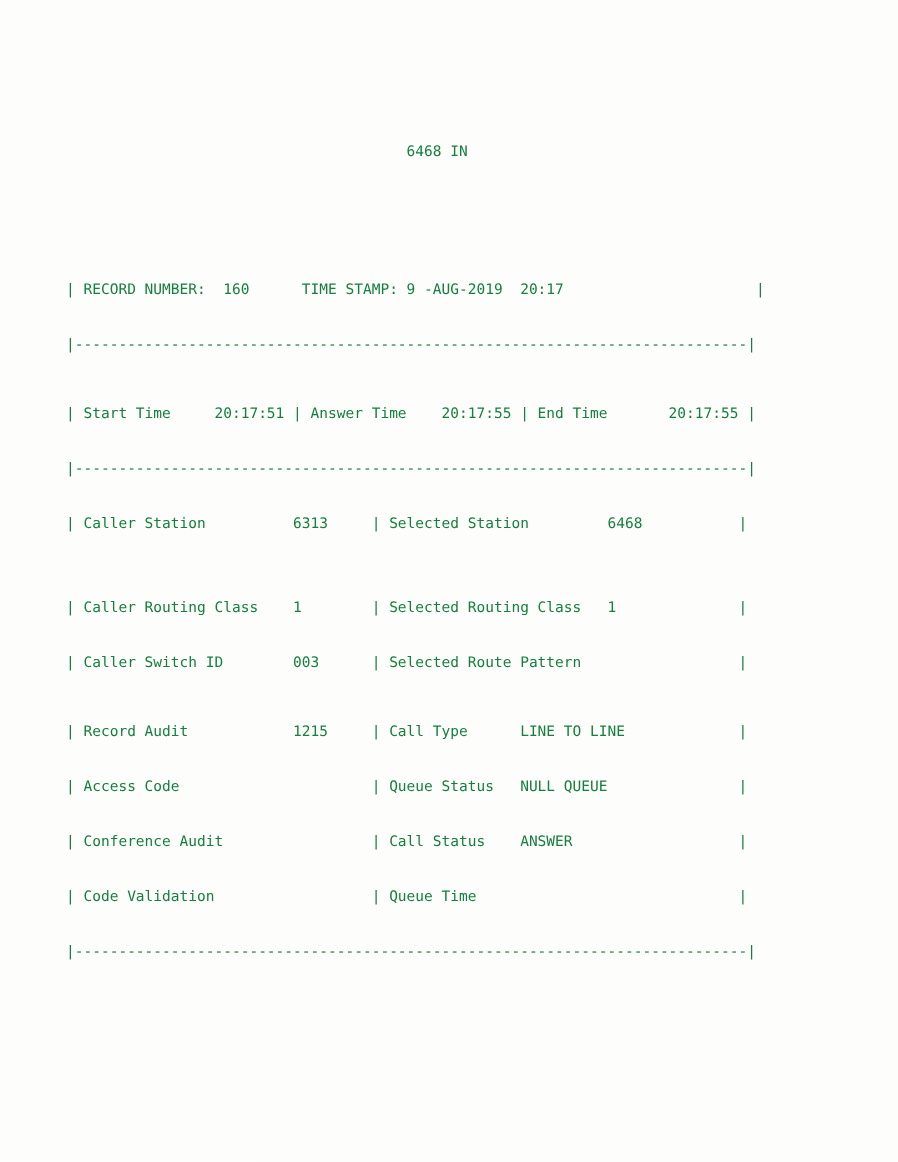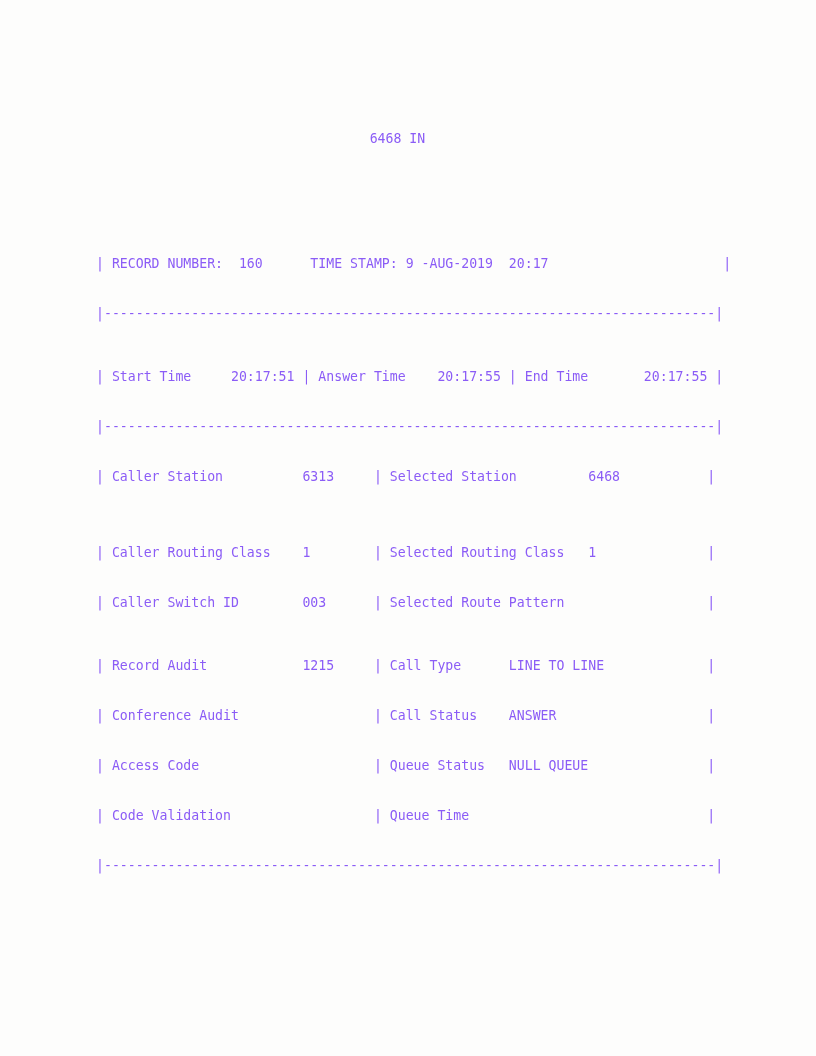--- a/index.html
+++ b/index.html
@@ -4,40 +4,39 @@
 <style>
   html, body { margin: 0; padding: 0; }
   body { background: #ffffff; }
   .page {
     position: relative;
     width: 816px;
     height: 1056px;
     background: #fdfdfc;
     overflow: hidden;
     font-family: "DejaVu Sans Mono", "Liberation Mono", monospace;
-    color: #8b5cf6;
+    color: #15803d;
   }
   .content {
     position: absolute;
     left: 60px;
     top: 95px;
     font-size: 13.2px;
     line-height: 12.55px;
     white-space: pre;
   }
   .cont-header {
     white-space: pre;
     margin-left: 39ch;
   }
   .record { margin: 0; }
   .tline {
     white-space: pre;
     height: 12.55px;
     overflow: visible;
-    margin-left: 36px;
   }
 </style>
 </head>
 <body>
 
 <div class="page">
   <div class="content">
 
     <div class="cont-header">6468 IN</div>
 
@@ -58,23 +57,23 @@
           
           
           
             <div class="tline">| Caller Routing Class    1        | Selected Routing Class   1              |</div>
           
             <div class="tline">| Caller Switch ID        003      | Selected Route Pattern                  |</div>
           
           
             <div class="tline">| Record Audit            1215     | Call Type      LINE TO LINE             |</div>
           
+            <div class="tline">| Access Code                      | Queue Status   NULL QUEUE               |</div>
+          
             <div class="tline">| Conference Audit                 | Call Status    ANSWER                   |</div>
-          
-            <div class="tline">| Access Code                      | Queue Status   NULL QUEUE               |</div>
           
             <div class="tline">| Code Validation                  | Queue Time                              |</div>
           
             <div class="tline">|-----------------------------------------------------------------------------|</div>
           
             
           
             
           
             

